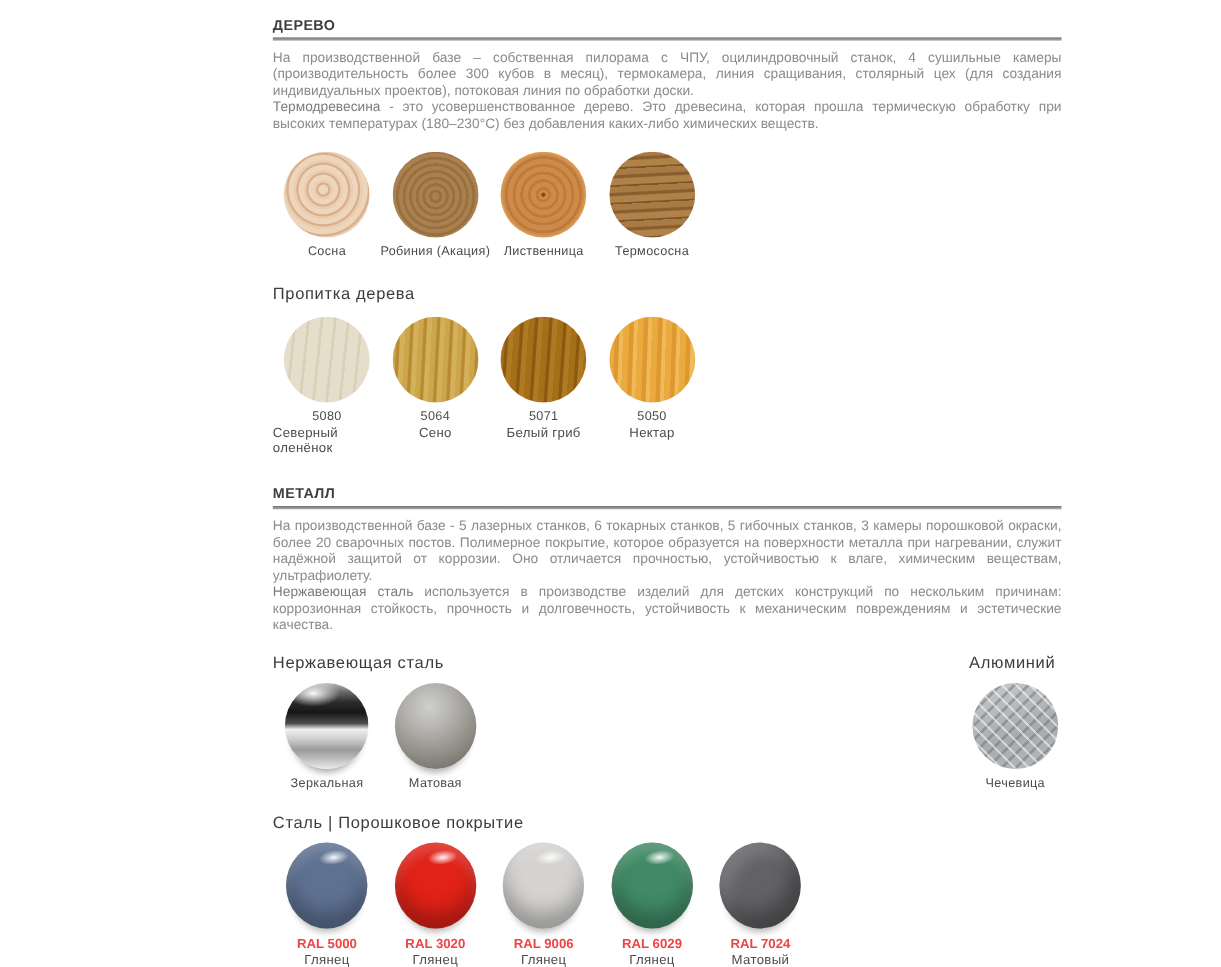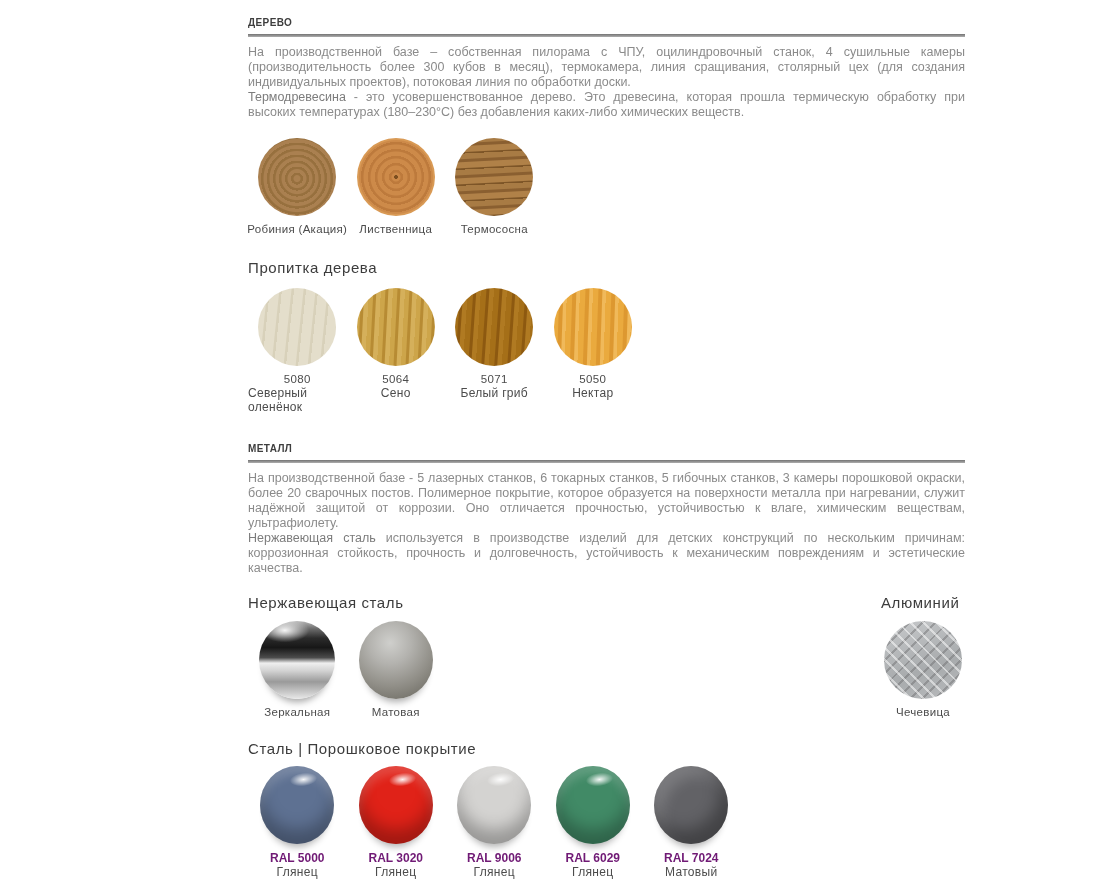--- a/index.html
+++ b/index.html
@@ -3,28 +3,28 @@
 <meta charset="utf-8">
 <style>
   html,body{margin:0;padding:0;background:#ffffff;}
   .page{
     position:relative;width:1110px;height:879px;background:#ffffff;overflow:hidden;
     font-family:"Liberation Sans",sans-serif;
   }
   .content{position:absolute;left:248px;top:14px;width:717px;}
 
   
-  .sec-title{font-size:10px;font-weight:bold;color:#3e3e3e;letter-spacing:.4px;line-height:18px;}
+  .sec-title{font-size:13px;font-weight:bold;color:#3e3e3e;letter-spacing:.4px;line-height:18px;}
   .rule{height:3px;background:linear-gradient(#737373,#aeaeae);margin-top:2px;}
   .body-text{margin-top:8px;font-size:12.5px;line-height:15px;color:#8b8b8b;text-align:justify;}
   .body-text p{margin:0;}
   .lead{font-weight:normal;color:#7c7c7c;}
   .sub-title{font-size:15px;color:#3c3c3c;letter-spacing:.6px;line-height:18px;}
   .cap{margin-top:7px;font-size:11.5px;color:#4c4c4c;letter-spacing:.3px;text-align:center;line-height:13.5px;}
-  .code-cap{margin-top:7px;font-size:12px;font-weight:bold;color:#701a75;text-align:center;line-height:14px;}
+  .code-cap{margin-top:7px;font-size:12px;font-weight:bold;color:#ef4444;text-align:center;line-height:14px;}
   .finish-cap{font-size:12px;color:#4c4c4c;letter-spacing:.3px;text-align:left;line-height:13.5px;margin-top:1px;}
 
   
   .row{display:flex;align-items:flex-start;}
   .cell{flex:none;width:98.5px;display:flex;flex-direction:column;align-items:center;}
   .cell.right{margin-left:auto;width:84px;}
   .heads-row{display:flex;align-items:baseline;}
   .heads-row .right-head{margin-left:auto;width:84px;text-align:left;}
 
   
@@ -98,20 +98,24 @@
     <div class="sec-title">ДЕРЕВО</div>
     <div class="rule"></div>
 
     <div class="body-text">
       <p>На производственной базе – собственная пилорама с ЧПУ, оцилиндровочный станок, 4 сушильные камеры (производительность более 300 кубов в месяц), термокамера, линия сращивания, столярный цех (для создания индивидуальных проектов), потоковая линия по обработки доски.</p>
       <p><span class="lead">Термодревесина</span><span> - это усовершенствованное дерево. Это древесина, которая прошла термическую обработку при высоких температурах (180–230°С) без добавления каких-либо химических веществ.</span></p>
     </div>
 
     <div class="row mt-wood-row">
       <div class="cell">
+        <div class="circle pine" style="background-color: rgb(233, 207, 180);"></div>
+        <div class="cap">Сосна</div>
+      </div>
+      <div class="cell">
         <div class="circle robinia" style="background-color: rgb(169, 127, 76);"></div>
         <div class="cap" style="white-space:nowrap;">Робиния (Акация)</div>
       </div>
       <div class="cell">
         <div class="circle larch" style="background-color: rgb(201, 134, 70);"></div>
         <div class="cap">Лиственница</div>
       </div>
       <div class="cell">
         <div class="circle thermopine" style="background-color: rgb(161, 116, 63);"></div>
         <div class="cap">Термососна</div>

